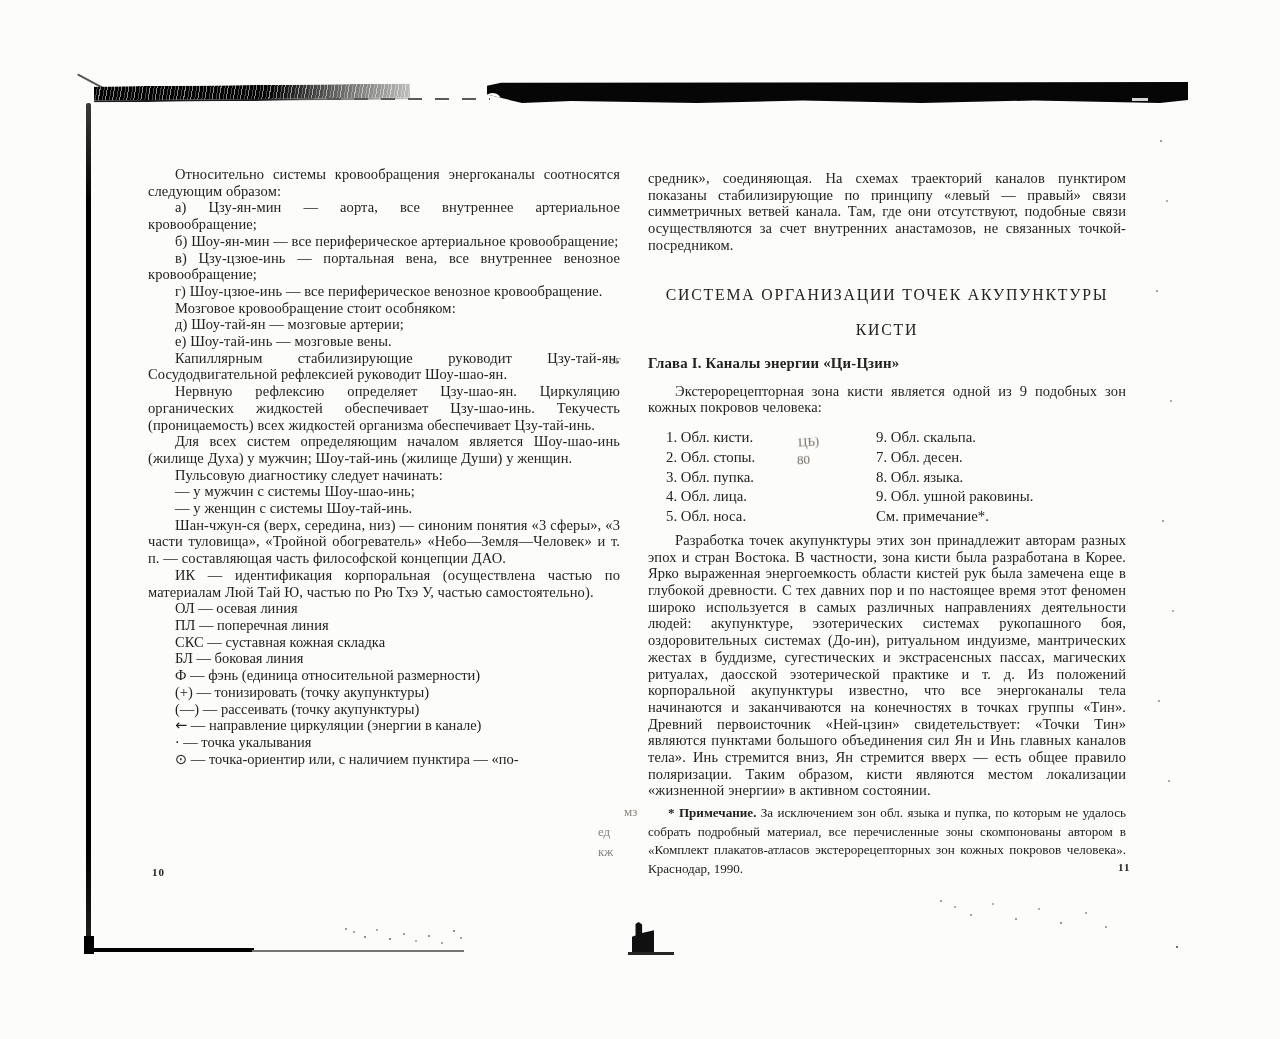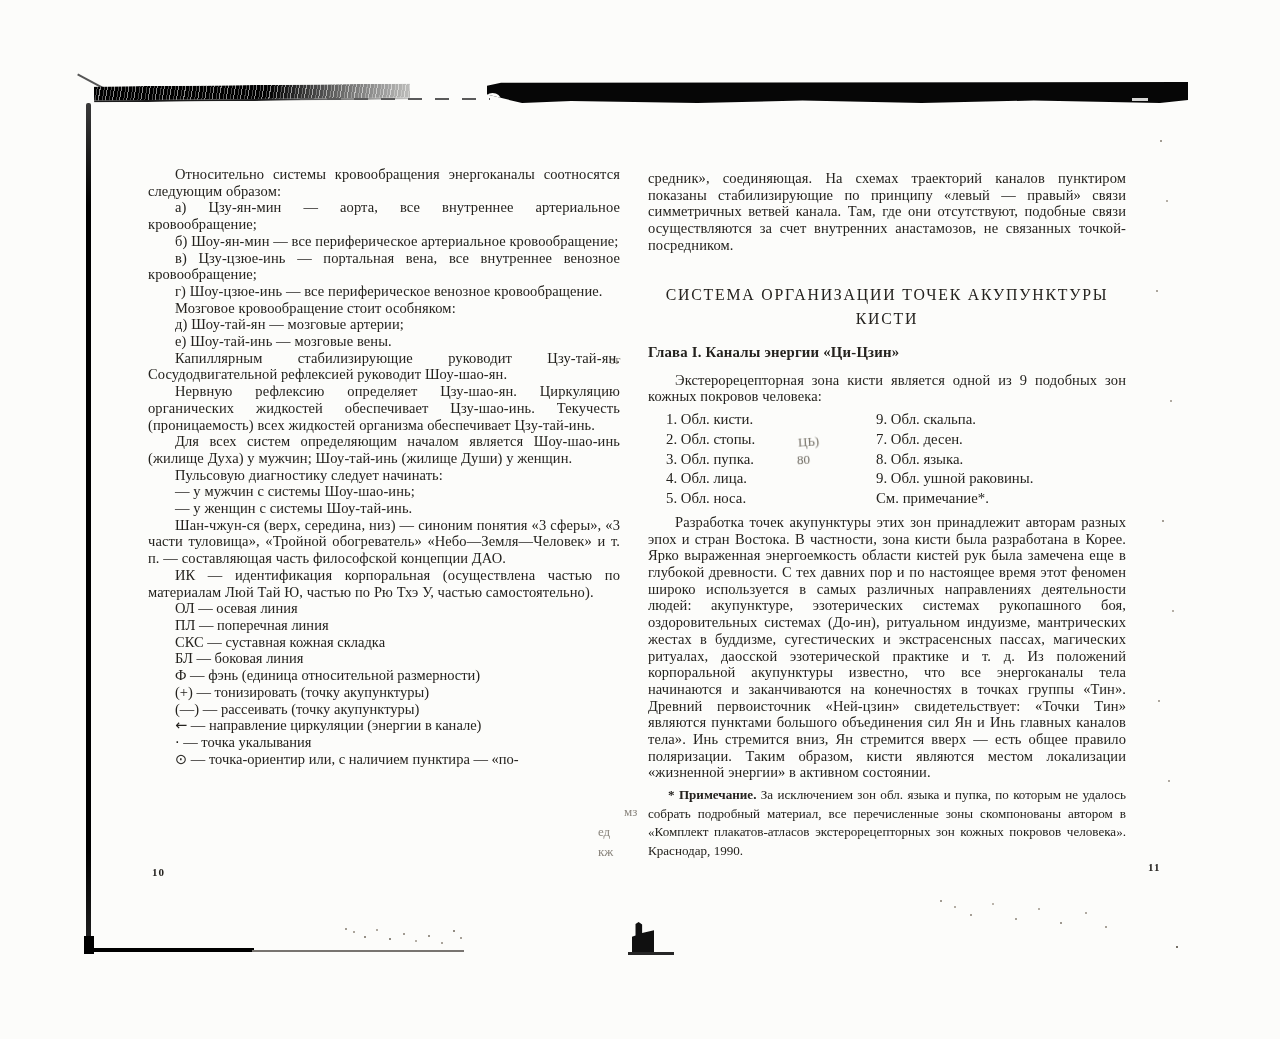--- a/index.html
+++ b/index.html
@@ -18,36 +18,36 @@
   .p { margin:0; text-align:justify; text-indent:27px;
        font-size:14.5px; line-height:16.7px; letter-spacing:.1px; }
   .p.cont { text-indent:0; }
 
   .abbr-line { padding-left:27px; font-size:14.5px; line-height:16.7px; white-space:nowrap; }
   .sym { display:inline-block; }
   .glyph { font-family:"DejaVu Sans","Liberation Sans",sans-serif; }
 
   .section-title { text-align:center; font-weight:normal; font-size:15.8px;
                    line-height:21px; letter-spacing:1.8px; margin:30px 0 0; }
-  .section-title.l2 { margin:3px; }
+  .section-title.l2 { margin:14px; }
   .chapter-title { font-weight:bold; font-size:14.8px;
                    letter-spacing:.2px; margin:15px 0 11px; }
 
-  .zones { display:flex; margin:5px 0 5px; font-size:14.8px; line-height:19.8px; }
+  .zones { display:flex; margin:12px 0 5px; font-size:14.8px; line-height:19.8px; }
   .zcol-left  { width:228px; padding-left:18px; box-sizing:border-box; }
   .zcol-right { flex:1; }
 
   .footnote { margin:5px 0 0; font-size:13.1px; line-height:18.6px;
               text-align:justify; text-indent:20px; }
   .fn-label { font-weight:bold; }
 
   .pagenum { position:absolute; font-size:11px; font-weight:bold;
              letter-spacing:1px; color:#24221e; }
   .pagenum-left  { left:152px; top:866px; }
-  .pagenum-right { left:1148px; top:861px; }
+  .pagenum-right { left:1118px; top:861px; }
 
   
   .art { position:absolute; }
 
   .art-diag { left:76px; top:80px; width:28px; height:2px; background:#555;
               transform:rotate(28deg); }
 
   .art-band-left { left:94px; top:85px; width:316px; height:14px;
     background:repeating-linear-gradient(100deg,#000 0 3px,#4a4a4a 3px 4px,#000 4px 6px,#8a8a8a 6px 7px);
     border-bottom:2px solid #1c1c1c;

